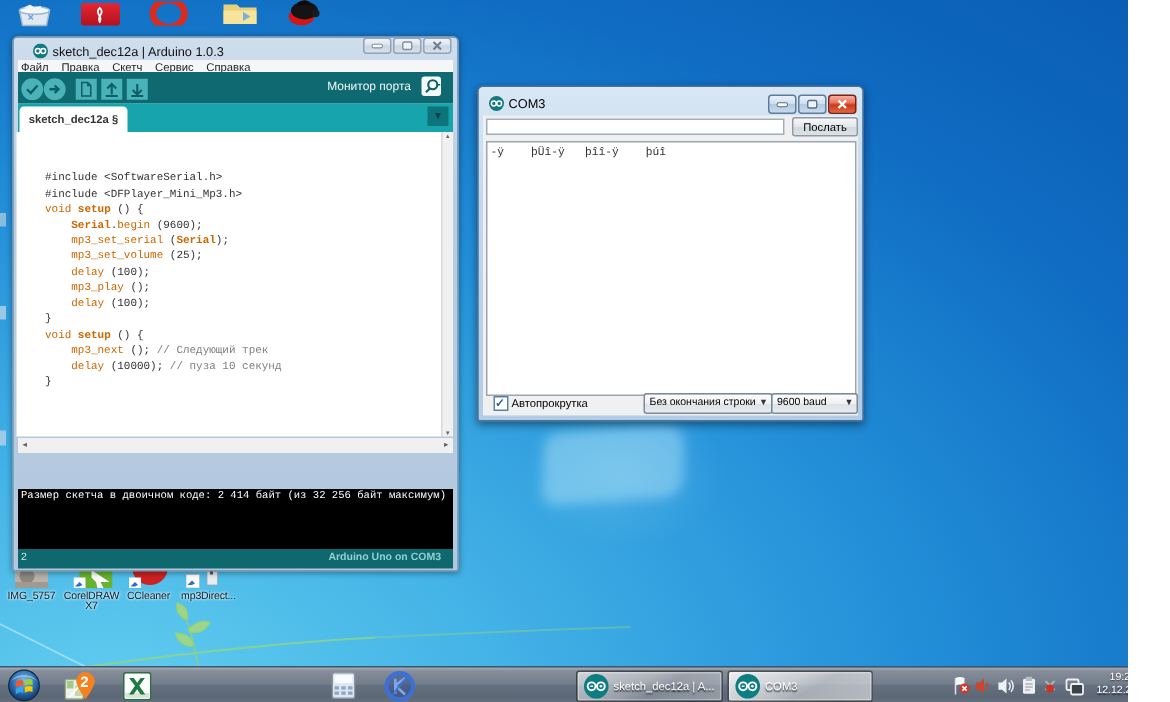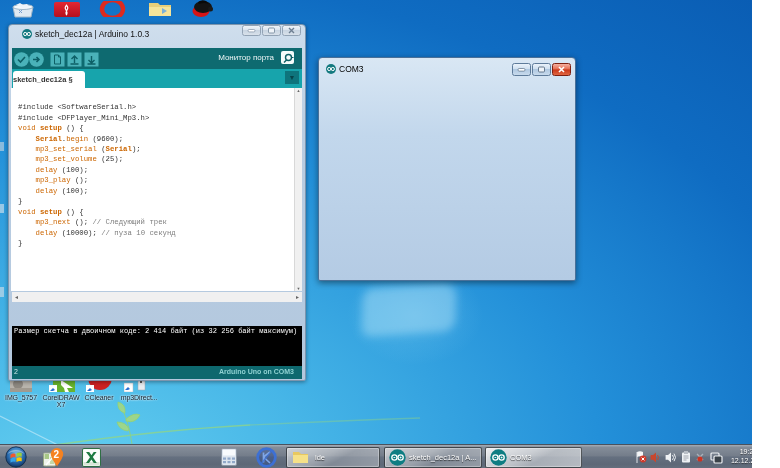--- a/index.html
+++ b/index.html
@@ -29,25 +29,25 @@
 .abtns{position:absolute;top:0px;display:flex}
 .abtn{position:relative;width:17px;height:9px;border:1px solid #92a3b5;border-radius:2.5px;margin-left:1px;
   background:linear-gradient(#eff4f9,#dbe4ee 45%,#c9d5e2 50%,#d8e1ea)}
 .abtn svg{position:absolute;left:0;top:0}
 #ardmenu{position:absolute;left:3px;right:3px;top:15px;height:8px;background:#f4f6f8;
   font-size:7.5px;color:#222;display:flex;align-items:center}
 #ardmenu span{margin-left:8.5px}
 #ardtool{position:absolute;left:3px;right:3px;top:23px;height:21px;background:#0e6a70}
 #ardtab{position:absolute;left:3px;right:3px;top:44px;height:19px;background:#17a4ac}
 #tab1{position:absolute;left:1px;top:2px;width:72px;height:17px;background:#fff;
-  border-radius:3px 3px 0 0;font-size:7.5px;font-weight:bold;color:#333;line-height:17px;text-align:left}
+  border-radius:3px 3px 0 0;font-size:7.5px;font-weight:bold;color:#333;line-height:17px;text-align:center}
 #tabdd{position:absolute;right:3px;top:2px;width:14px;height:13px;background:#0e747c;color:#06444a;
   font-size:7px;line-height:13px;text-align:center}
 #ardcode{position:absolute;left:2px;right:11px;top:63px;height:203px;background:#fff;overflow:hidden}
-#ardcode pre{margin:4px;padding:10.2px 0 0 3px;font-family:"Liberation Mono",monospace;
+#ardcode pre{margin:16px;padding:10.2px 0 0 3px;font-family:"Liberation Mono",monospace;
   font-size:7.3px;line-height:10.45px;color:#111}
 .kw{color:#cc6600}.kb{color:#cc6600;font-weight:bold}.cm{color:#7e7e7e}
 #ardcode pre{color:#333}
 #vsb{position:absolute;right:3px;top:63px;width:7px;height:203px;background:#f0f0f0;border-left:1px solid #d8d8d8}
 #vsb:before{content:"▲";position:absolute;top:0;left:0;font-size:4px;color:#666;width:7px;text-align:center}
 #vsb:after{content:"▼";position:absolute;bottom:0;left:0;font-size:4px;color:#666;width:7px;text-align:center}
 #hsb{position:absolute;left:3px;right:3px;top:267px;height:10px;background:#f0f0f0}
 #hsb:before{content:"◄";position:absolute;left:2px;top:2px;font-size:5px;color:#666}
 #hsb:after{content:"►";position:absolute;right:2px;top:2px;font-size:5px;color:#666}
 #ardstatus{position:absolute;left:3px;right:3px;top:278px;height:23px;background:#17a2a8;
@@ -189,20 +189,27 @@
           <svg width="17" height="9">
             <rect x="5.5" y="2" width="6" height="5" rx="1" fill="#eef3f8" stroke="#7c8ea2" stroke-width=".9"></rect>
           </svg>
         </div>
       <div class="abtn">
           <svg width="17" height="9">
             <path d="M6,2 l5,5 m0,-5 l-5,5" stroke="#6e7f92" stroke-width="1.4"></path>
           </svg>
         </div>
     </div>
+    <div id="ardmenu">
+        <span style="margin-left:2px">Файл</span>
+        <span>Правка</span>
+        <span>Скетч</span>
+        <span>Сервис</span>
+        <span>Справка</span>
+      </div>
     <div id="ardtool">
       <svg class="abs" style="left:2px;top:4px" width="92" height="15">
         <circle cx="7.5" cy="7.5" r="7.3" fill="#4ab2b9"></circle>
         <path d="M4,7.5 l2.5,2.5 l4.5,-5" stroke="#0d5f66" stroke-width="1.6" fill="none"></path>
         <circle cx="22.5" cy="7.5" r="7.3" fill="#4ab2b9"></circle>
         <path d="M19,7.5 l6,0 m-2.5,-2.5 l2.5,2.5 l-2.5,2.5" stroke="#0d5f66" stroke-width="1.6" fill="none"></path>
         <rect x="36.5" y="0.5" width="14" height="14" fill="#4ab2b9"></rect>
         <path d="M40.5,3 h4 l2,2 v7 h-6 z M44.5,3 v2 h2" fill="none" stroke="#0d5f66" stroke-width="1"></path>
         <rect x="53.5" y="0.5" width="14" height="14" fill="#4ab2b9"></rect>
         <path d="M60.5,11 v-7 m-3,3 l3,-3 l3,3 M56.5,12 h8" stroke="#0d5f66" stroke-width="1.4" fill="none"></path>
@@ -263,20 +270,33 @@
           <svg width="17" height="11">
             <rect x="5.5" y="3" width="6" height="5" rx="1" fill="#eef3f8" stroke="#5a6e84" stroke-width=".9"></rect>
           </svg>
         </div>
       <div class="abtn" style="height:11px;background:linear-gradient(#f4b0a0,#e8765c 40%,#cc3a1c 55%,#e06540);border-color:#7e1f10">
           <svg width="17" height="11">
             <path d="M6,3 l5,5 m0,-5 l-5,5" stroke="#fff" stroke-width="1.6"></path>
           </svg>
         </div>
     </div>
+    <div id="cbody">
+      <div id="cinput"></div>
+      <div id="csend">Послать</div>
+      <div id="cout">
+          <div>-ÿ    þÜî-ÿ   þîî-ÿ    þúî</div>
+        </div>
+      <div id="cbot">
+        <div id="cchk">✓</div>
+        <div id="clab">Автопрокрутка</div>
+        <div class="combo" style="left:107px;width:81px">Без окончания строки<span class="arr">▼</span></div>
+        <div class="combo" style="right:0px;width:53px">9600 baud<span class="arr">▼</span></div>
+      </div>
+    </div>
   </div>
 
   <div id="taskbar">
     <svg class="abs" style="left:5px;top:1px" width="22" height="22">
       <defs>
         <radialGradient id="orb" cx="50%" cy="35%" r="70%">
           <stop offset="0%" stop-color="#7ec0ea"></stop>
             <stop offset="55%" stop-color="#2a6cb0"></stop>
             <stop offset="100%" stop-color="#0c2c54"></stop>
         </radialGradient>
@@ -320,27 +340,20 @@
           <rect x="11" y="13" width="3" height="2.2"></rect>
         </g>
     </svg>
 
     <svg class="abs" style="left:256px;top:2px" width="21" height="21">
       <circle cx="10.5" cy="10.5" r="8.8" fill="rgba(35,70,150,.4)" stroke="#3d70d4" stroke-width="2.8"></circle>
       <path d="M7.5,5.5 v10 M7.5,10 l6.5,-5 M7.5,10 l6.5,6" stroke="#7fa6e8" stroke-width="1.7" fill="none"></path>
       <path d="M15.5,4 L5,17" stroke="#3d70d4" stroke-width="1.4" opacity=".8"></path>
     </svg>
 
-    <div class="tbtn" style="left:286px;width:92px">
-      <svg class="abs" style="left:5px;top:2px" width="17" height="14">
-        <path d="M1,2 L7,2 L9,4 L16,4 L16,13 L1,13 Z" fill="#e8c860"></path>
-        <path d="M1,5 L16,5 L16,13 L1,13 Z" fill="#f6e188"></path>
-      </svg>
-      <div class="txt" style="left:28px">ide</div>
-    </div>
 
     <div class="tbtn" style="left:384px;width:96px">
       <svg class="abs" style="left:4px;top:1px" width="17" height="17">
         <circle cx="8.5" cy="8.5" r="8.2" fill="#0e7d82"></circle>
         <circle cx="5.4" cy="8.5" r="2.6" fill="none" stroke="#fff" stroke-width="1.3"></circle>
         <circle cx="11.6" cy="8.5" r="2.6" fill="none" stroke="#fff" stroke-width="1.3"></circle>
         <path d="M4.5,8.5 h1.8" stroke="#fff" stroke-width=".9"></path>
         <path d="M10.7,8.5 h1.8 M11.6,7.6 v1.8" stroke="#fff" stroke-width=".9"></path>
       </svg>
       <div class="txt" style="left:24px">sketch_dec12a | A...</div>

